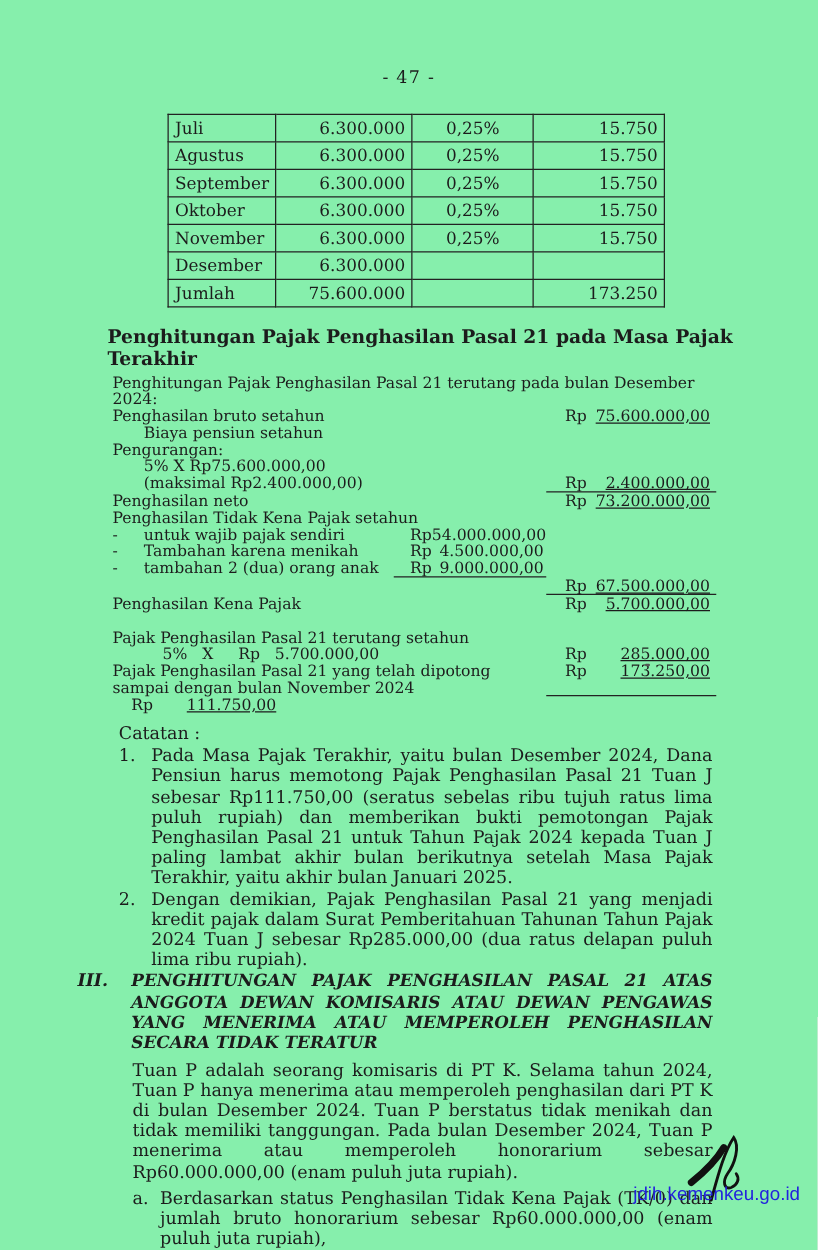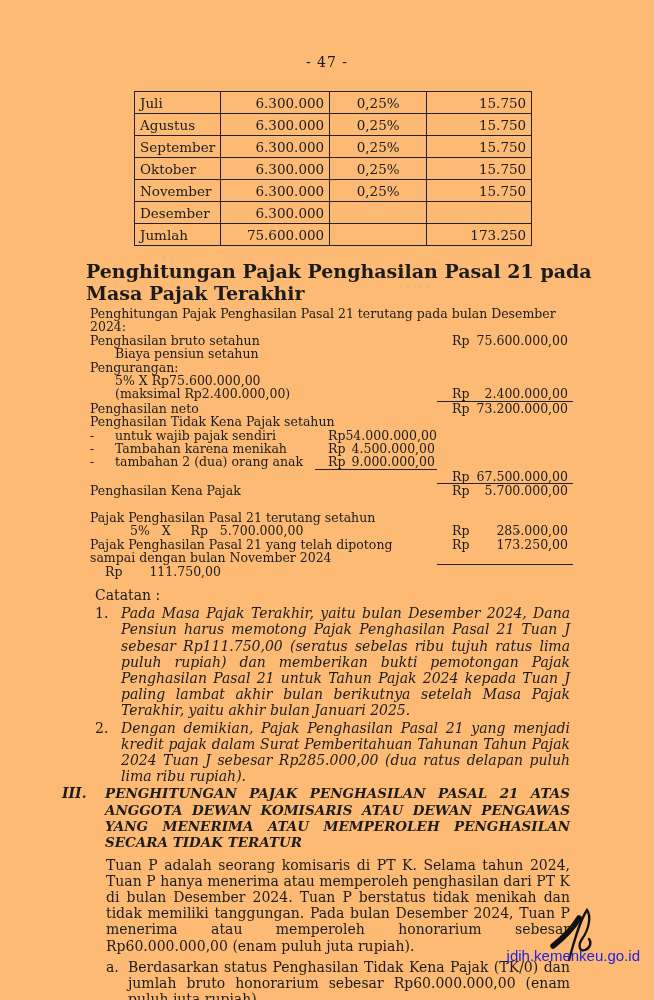--- a/index.html
+++ b/index.html
@@ -1,21 +1,21 @@
 <!DOCTYPE html>
 <html><head>
 <meta charset="utf-8">
 <style>
   * { margin:0; padding:0; box-sizing:border-box; }
   html,body { background:#e8e8e8; }
   .page {
     position:relative;
     width:654px; height:1000px;
     margin:0 auto;
-    background:#fdba74;
+    background:#86efac;
     color:#1c1c1c;
     font-family:"DejaVu Serif", serif;
     overflow:hidden;
   }
   
   .page-number {
     padding-top:54px;
     text-align:center;
     font-size:14px;
     letter-spacing:1px;
@@ -32,48 +32,48 @@
     padding:0 5px;
     vertical-align:middle;
   }
   td.c-month { width:79px; text-align:left; }
   td.c-amount { width:109px; text-align:right; }
   td.c-rate  { width:97px;  text-align:center; }
   td.c-tax   { width:105px; text-align:right; }
   
   .calc-title {
     margin:14px 0 3px 86px;
-    font-size:19px;
+    font-size:15px;
     font-weight:bold;
   }
   .calc-lines { margin-left:90px; width:483px; font-size:12.5px; }
   .calc-row { display:flex; align-items:flex-start; line-height:13.4px; min-height:13.4px; }
   .calc-row.stretch { align-items:stretch; }
   .calc-row.spacer { height:9px; }
   .calc-row .bullet { width:25px; flex:none; }
   .calc-row .lab { flex:1; }
   .calc-row .lab.ind1 { padding-left:25px; }
   .calc-row .lab.ind2 { padding-left:40px; white-space:pre; }
   .calc-row .mid { width:122px; flex:none; display:flex; }
   .calc-row .mid .rp { padding-left:13px; }
   .calc-row .mid .amt { flex:1; text-align:right; padding-right:2px; }
   .calc-row .right { width:136px; flex:none; display:flex; align-items:flex-start; }
   .calc-row .right .rp { padding-left:15px; }
-  .calc-row .right .amt { flex:1; text-align:right; padding-right:5px; }
+  .calc-row .right .amt { flex:1; text-align:right; padding-right:5px;text-decoration:underline; }
   .calc-row .ul { border-bottom:1.4px solid #222; }
   .stray-mark {
     position:absolute; left:516px; top:531px;
     width:4px; height:2px; background:#555; border-radius:1px;
   }
   
   .catatan { margin:9px 0 0 95px; width:475px; font-size:14px; }
   .catatan-label { line-height:17px; }
   .cat-item { display:flex; margin-top:1px; }
   .cat-item .num { width:26px; flex:none; line-height:16.2px; }
-  .cat-item .txt { flex:1; text-align:justify; line-height:16.2px;font-style:italic; }
+  .cat-item .txt { flex:1; text-align:justify; line-height:16.2px; }
   
   .sec3 { display:flex; margin:1px 0 0 62px; width:508px;font-style:italic; }
   .sec3 .numeral { width:43px; flex:none; font-size:14px; font-weight:bold; line-height:16.3px; }
   .sec3 .heading { flex:1; font-size:13.5px; font-weight:bold; text-align:justify; line-height:16.3px; }
   .para {
     margin:6px 0 0 106px; width:464px;
     font-size:14px; text-align:justify; line-height:16.2px;
   }
   .subitem { display:flex; margin:5px 0 0 106px; width:464px; font-size:14px; }
   .subitem .num { width:22px; flex:none; line-height:16.2px; }

